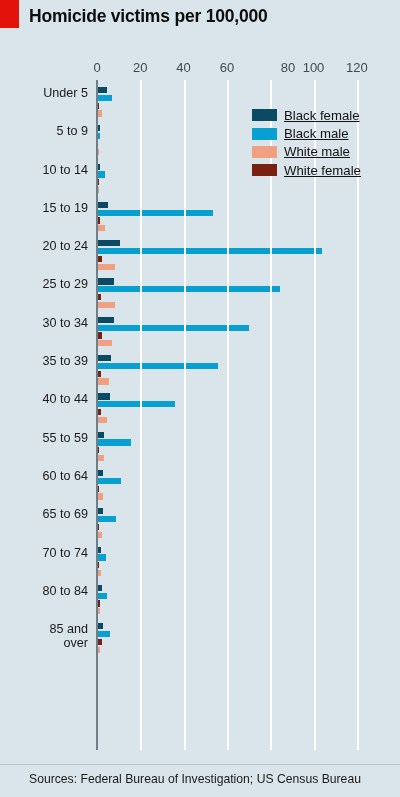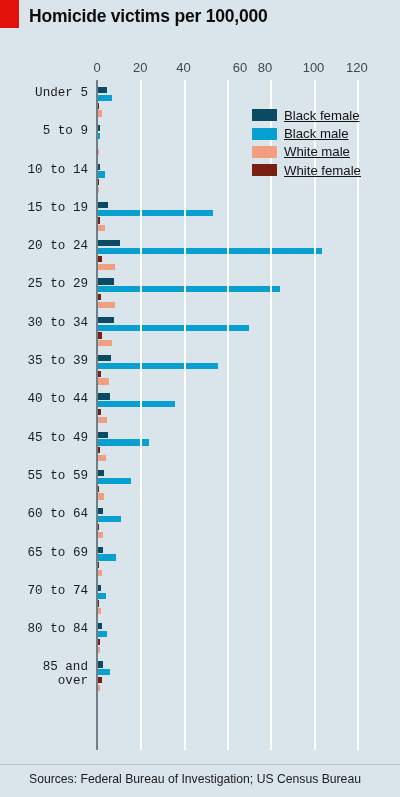--- a/index.html
+++ b/index.html
@@ -28,21 +28,21 @@
     transform:translateX(-50%);white-space:nowrap;
   }
   .gridline{
     position:absolute;top:20px;width:2px;height:670px;background:#ffffff;
   }
   .axis-zero{
     position:absolute;top:20px;width:1.5px;height:670px;background:#6e7f87;
   }
   .rows{position:absolute;left:0;top:25px;width:400px;}
   .row{
-    position:relative;height:38.3px;font-family:Liberation Mono, monospace;
+    position:relative;height:38.3px;
   }
   .row-label{
     position:absolute;right:312px;top:2px;
     width:160px;text-align:right;
     font-size:12.6px;color:#1b1b1b;line-height:13.5px;
     white-space:pre-line;
   }
   .bars{position:absolute;left:97px;top:2px;}
   .bar{height:6.2px;margin-bottom:1.6px;min-width:1px;}
   .legend{
@@ -63,22 +63,22 @@
 <body>
 
 <div class="redmark"></div>
 <div class="title">Homicide victims per 100,000</div>
 
 <div class="plot">
   <div class="axis-labels">
       <div class="axis-tick-label" style="left: 97px;">0</div>
       <div class="axis-tick-label" style="left: 140.3px;">20</div>
       <div class="axis-tick-label" style="left: 183.6px;">40</div>
-      <div class="axis-tick-label" style="left: 226.9px; margin-left: 13px;">60</div>
-      <div class="axis-tick-label" style="left: 265px; text-align: right;">80</div>
+      <div class="axis-tick-label" style="left: 226.9px;">60</div>
+      <div class="axis-tick-label" style="left: 288px; text-align: right;">80</div>
       <div class="axis-tick-label" style="left: 313.5px;">100</div>
       <div class="axis-tick-label" style="left: 356.8px;">120</div>
     </div>
   <div class="rows">
       <div class="row">
         <div class="row-label">Under 5</div>
         <div class="bars">
           <div class="bar" title="Black female: 4.8" style="width: 10.392px; background: rgb(10, 74, 99);"></div>
           <div class="bar" title="Black male: 7" style="width: 15.155px; background: rgb(7, 160, 209);"></div>
           <div class="bar" title="White female: 1.1" style="width: 2.3815px; background: rgb(122, 32, 18);"></div>
@@ -148,29 +148,20 @@
           <div class="bar" title="White male: 5.6" style="width: 12.124px; background: rgb(240, 160, 128);"></div>
         </div>
       </div>
       <div class="row">
         <div class="row-label">40 to 44</div>
         <div class="bars">
           <div class="bar" title="Black female: 6.1" style="width: 13.2065px; background: rgb(10, 74, 99);"></div>
           <div class="bar" title="Black male: 36" style="width: 77.94px; background: rgb(7, 160, 209);"></div>
           <div class="bar" title="White female: 1.7" style="width: 3.6805px; background: rgb(122, 32, 18);"></div>
           <div class="bar" title="White male: 4.8" style="width: 10.392px; background: rgb(240, 160, 128);"></div>
-        </div>
-      </div>
-      <div class="row">
-        <div class="row-label">45 to 49</div>
-        <div class="bars">
-          <div class="bar" title="Black female: 5" style="width: 10.825px; background: rgb(10, 74, 99);"></div>
-          <div class="bar" title="Black male: 24" style="width: 51.96px; background: rgb(7, 160, 209);"></div>
-          <div class="bar" title="White female: 1.5" style="width: 3.2475px; background: rgb(122, 32, 18);"></div>
-          <div class="bar" title="White male: 4.2" style="width: 9.093px; background: rgb(240, 160, 128);"></div>
         </div>
       </div>
       <div class="row">
         <div class="row-label">55 to 59</div>
         <div class="bars">
           <div class="bar" title="Black female: 3.2" style="width: 6.928px; background: rgb(10, 74, 99);"></div>
           <div class="bar" title="Black male: 15.7" style="width: 33.9905px; background: rgb(7, 160, 209);"></div>
           <div class="bar" title="White female: 1.1" style="width: 2.3815px; background: rgb(122, 32, 18);"></div>
           <div class="bar" title="White male: 3.1" style="width: 6.7115px; background: rgb(240, 160, 128);"></div>
         </div>

